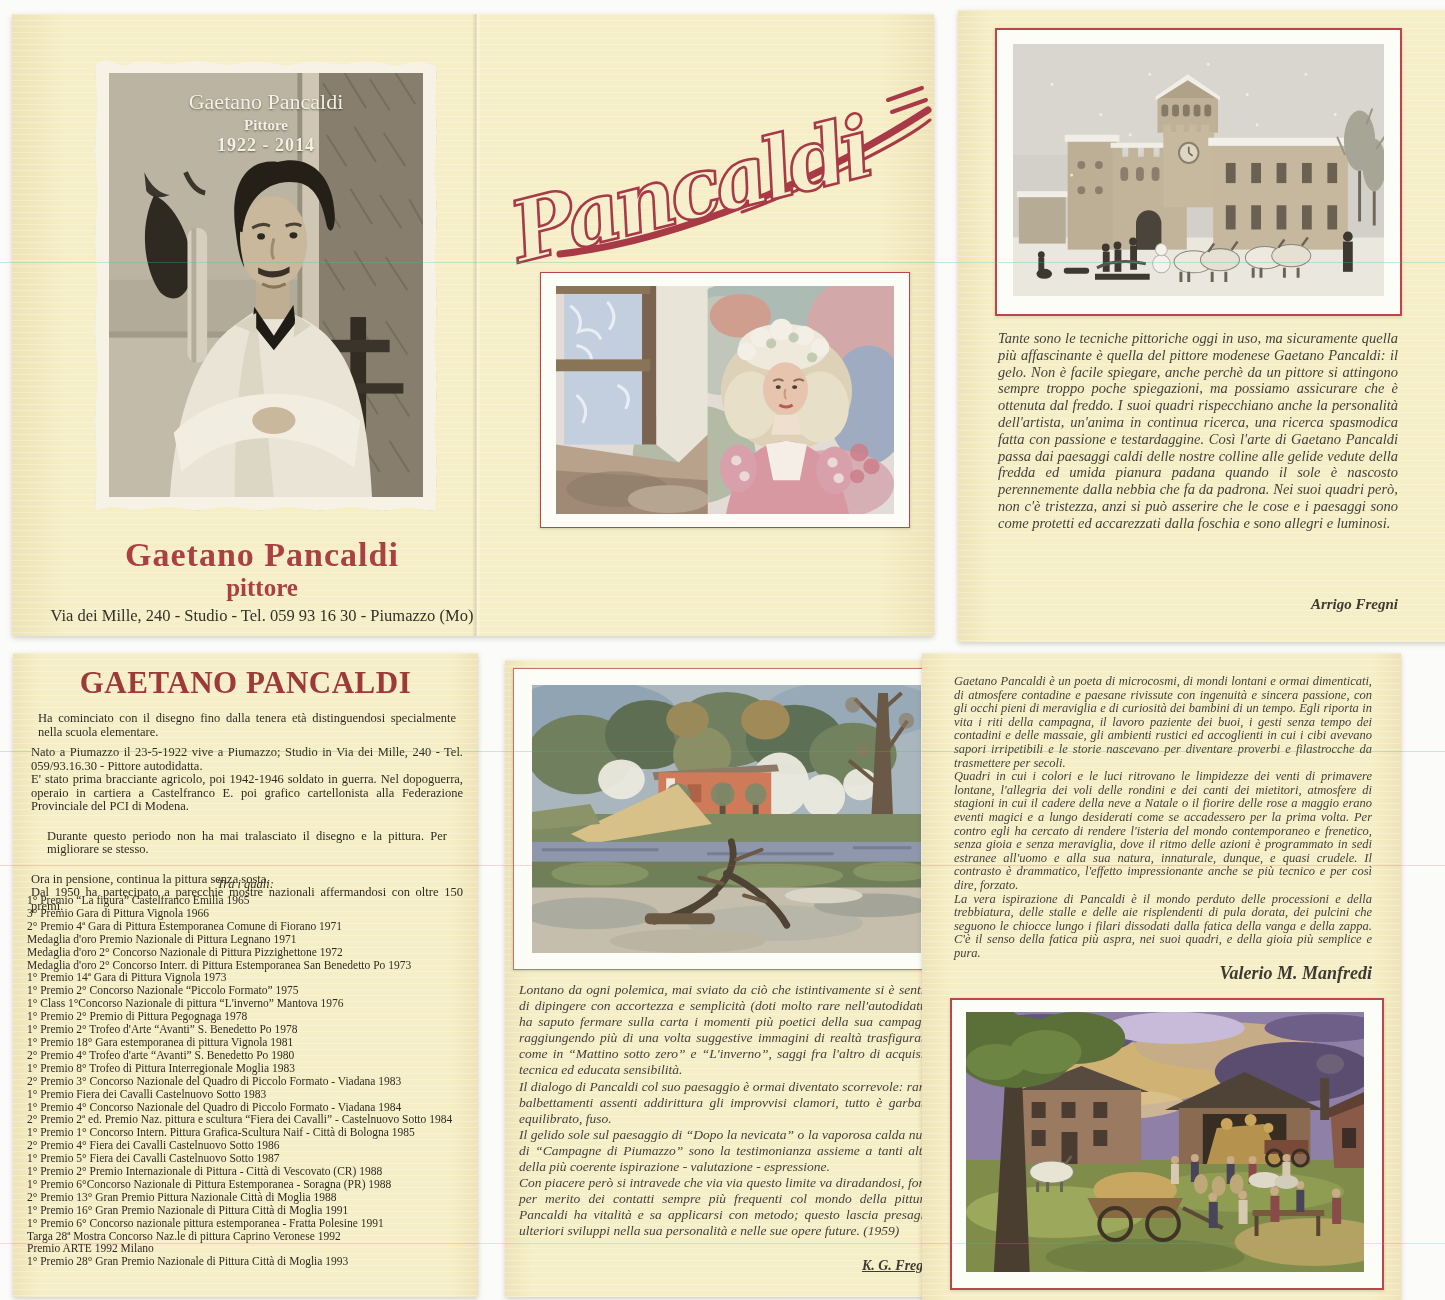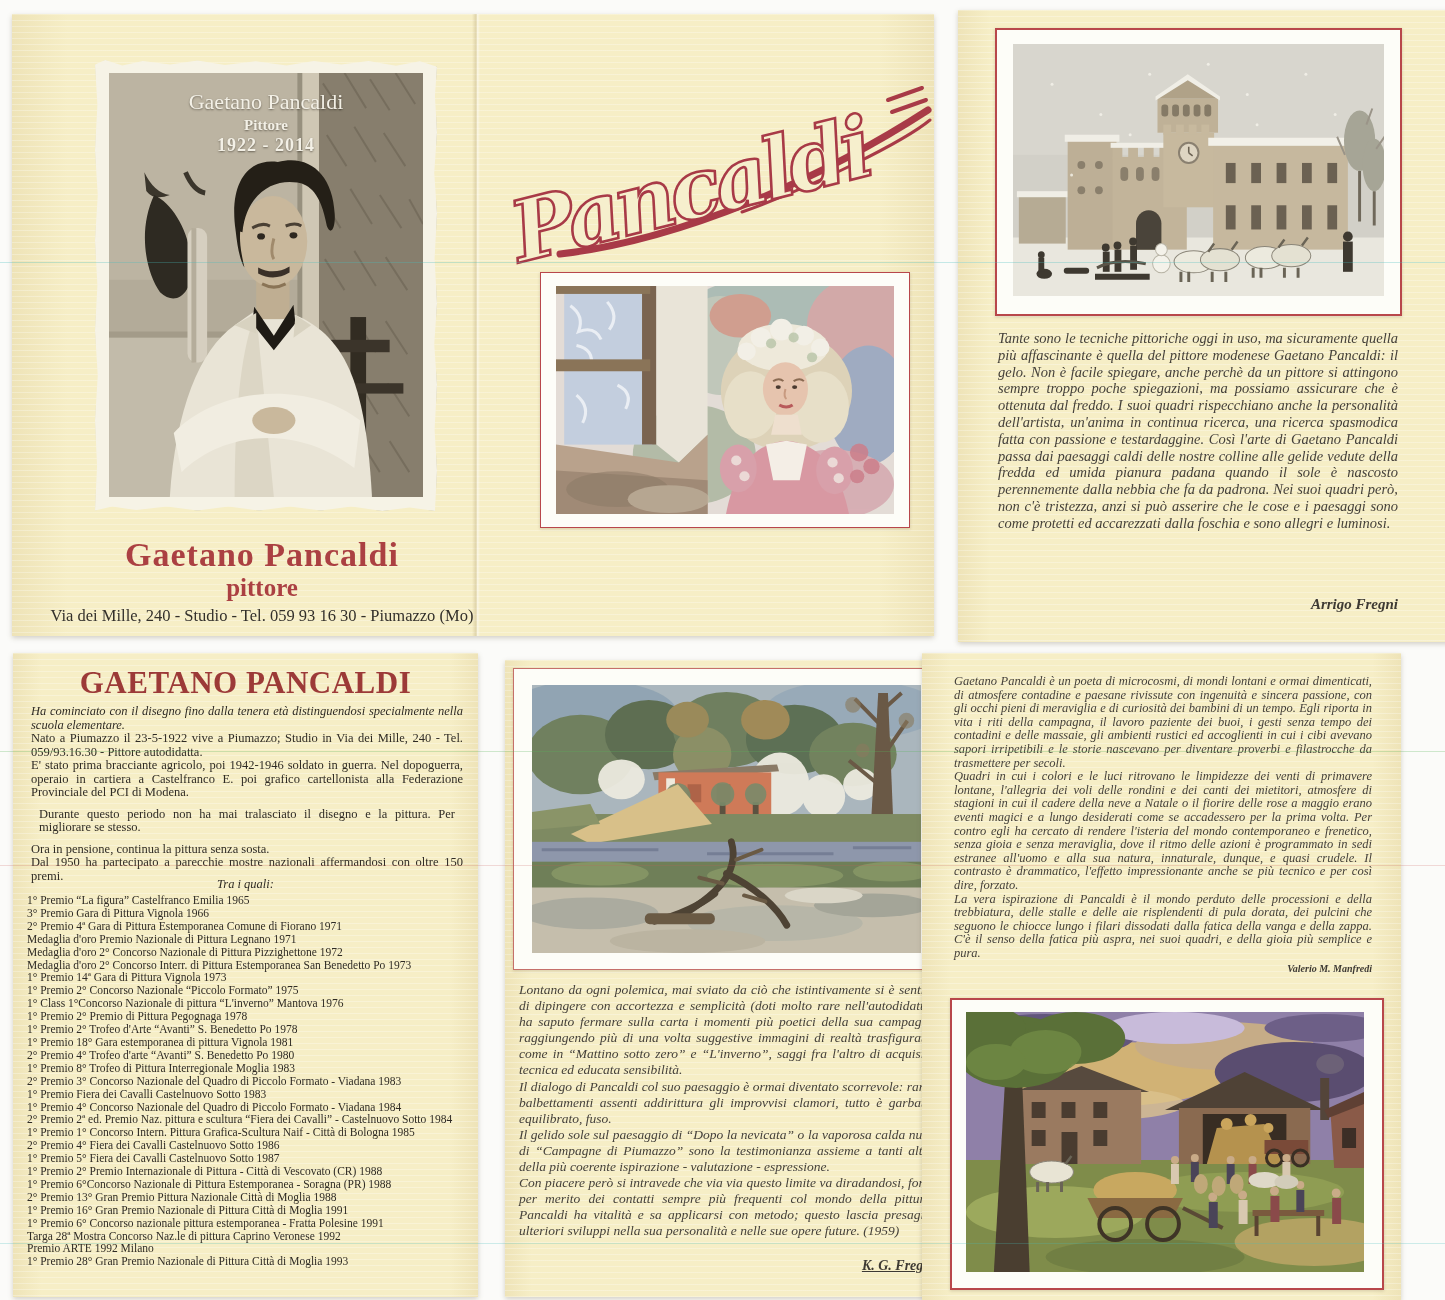--- a/index.html
+++ b/index.html
@@ -319,24 +319,24 @@
 
   <p>Tante sono le tecniche pittoriche oggi in uso, ma sicuramente quella più affascinante è quella del pittore modenese Gaetano Pancaldi: il gelo. Non è facile spiegare, anche perchè da un pittore si attingono sempre troppo poche spiegazioni, ma possiamo assicurare che è ottenuta dal freddo. I suoi quadri rispecchiano anche la personalità dell'artista, un'anima in continua ricerca, una ricerca spasmodica fatta con passione e testardaggine. Così l'arte di Gaetano Pancaldi passa dai paesaggi caldi delle nostre colline alle gelide vedute della fredda ed umida pianura padana quando il sole è nascosto perennemente dalla nebbia che fa da padrona. Nei suoi quadri però, non c'è tristezza, anzi si può asserire che le cose e i paesaggi sono come protetti ed accarezzati dalla foschia e sono allegri e luminosi.</p>
     </div>
   <div class="sig" style="position:absolute;left:40px;top:586px;width:400px;font-size:15px;">Arrigo Fregni</div>
 </div>
 
 <div class="sheet" style="left:13px;top:653px;width:465px;height:644px;">
   <div style="position:absolute;left:0;top:12px;width:100%;text-align:center;color:#9c3a38;font-weight:bold;font-size:31px;letter-spacing:0.5px;">GAETANO PANCALDI</div>
   <div style="position:absolute;left:18px;top:52px;width:432px;font-size:12.5px;line-height:13.5px;color:#2f2b24;text-align:justify;">
 
-  <p style="margin:0;font-style:italic;">Ha cominciato con il disegno fino dalla tenera età distinguendosi specialmente nella scuola elementare.</p>
+  <p style="margin:7px;">Ha cominciato con il disegno fino dalla tenera età distinguendosi specialmente nella scuola elementare.</p>
       <p style="margin:0;">Nato a Piumazzo il 23-5-1922 vive a Piumazzo; Studio in Via dei Mille, 240 - Tel. 059/93.16.30 - Pittore autodidatta.</p>
       <p style="margin:0;">E' stato prima bracciante agricolo, poi 1942-1946 soldato in guerra. Nel dopoguerra, operaio in cartiera a Castelfranco E. poi grafico cartellonista alla Federazione Provinciale del PCI di Modena.</p>
-      <p style="margin:8px;">Durante questo periodo non ha mai tralasciato il disegno e la pittura. Per migliorare se stesso.</p>
+      <p style="margin:16px;">Durante questo periodo non ha mai tralasciato il disegno e la pittura. Per migliorare se stesso.</p>
       <p style="margin:0;">Ora in pensione, continua la pittura senza sosta.</p>
       <p style="margin:0;">Dal 1950 ha partecipato a parecchie mostre nazionali affermandosi con oltre 150 premi.</p>
     </div>
   <div style="position:absolute;left:0;top:224px;width:100%;text-align:center;font-style:italic;font-size:12.5px;color:#2f2b24;">Tra i quali:</div>
   <div style="position:absolute;left:14px;top:241px;width:448px;font-size:11.5px;line-height:12.9px;color:#2f2b24;">
 
   <div class="prize">1° Premio “La figura” Castelfranco Emilia 1965</div>
       <div class="prize">3° Premio Gara di Pittura Vignola 1966</div>
       <div class="prize">2° Premio 4ª Gara di Pittura Estemporanea Comune di Fiorano 1971</div>
       <div class="prize">Medaglia d'oro Premio Nazionale di Pittura Legnano 1971</div>
@@ -463,21 +463,21 @@
   <div class="sig" style="position:absolute;left:14px;top:598px;width:416px;font-size:14px;text-decoration:underline;">K. G. Fregni</div>
 </div>
 
 <div class="sheet" style="left:922px;top:653px;width:479px;height:647px;">
   <div class="quote" style="left:32px;top:22px;width:418px;font-size:12.5px;line-height:13.6px;">
 
   <p>Gaetano Pancaldi è un poeta di microcosmi, di mondi lontani e ormai dimenticati, di atmosfere contadine e paesane rivissute con ingenuità e sincera passione, con gli occhi pieni di meraviglia e di curiosità dei bambini di un tempo. Egli riporta in vita i riti della campagna, il lavoro paziente dei buoi, i gesti senza tempo dei contadini e delle massaie, gli ambienti rustici ed accoglienti in cui i cibi avevano sapori irripetibili e le storie nascevano per diventare proverbi e filastrocche da trasmettere per secoli.</p>
       <p>Quadri in cui i colori e le luci ritrovano le limpidezze dei venti di primavere lontane, l'allegria dei voli delle rondini e dei canti dei mietitori, atmosfere di stagioni in cui il cadere della neve a Natale o il fiorire delle rose a maggio erano eventi magici e a lungo desiderati come se accadessero per la prima volta. Per contro egli ha cercato di rendere l'isteria del mondo contemporaneo e frenetico, senza gioia e senza meraviglia, dove il ritmo delle azioni è programmato in sedi estranee all'uomo e alla sua natura, innaturale, dunque, e quasi crudele. Il contrasto è drammatico, l'effetto impressionante anche se più tecnico e per così dire, forzato.</p>
       <p>La vera ispirazione di Pancaldi è il mondo perduto delle processioni e della trebbiatura, delle stalle e delle aie risplendenti di pula dorata, dei pulcini che seguono le chiocce lungo i filari dissodati dalla fatica della vanga e della zappa. C'è il senso della fatica più aspra, nei suoi quadri, e della gioia più semplice e pura.</p>
     </div>
-  <div class="sig" style="position:absolute;left:32px;top:310px;width:418px;font-size:10px;">Valerio M. Manfredi</div>
+  <div class="sig" style="position:absolute;left:32px;top:310px;width:418px;font-size:18px;">Valerio M. Manfredi</div>
 
   <div class="mat" style="left:28px;top:345px;width:430px;height:288px;">
     <svg style="left:14px;top:12px;" width="398" height="260" viewBox="0 0 400 260" preserveAspectRatio="none">
       <rect width="400" height="260" fill="#8f80a8"></rect>
 
       <g opacity="0.9">
         <ellipse cx="150" cy="62" rx="110" ry="32" fill="#d9b870"></ellipse>
         <ellipse cx="260" cy="34" rx="90" ry="24" fill="#cdb184"></ellipse>
         <ellipse cx="330" cy="60" rx="80" ry="30" fill="#55486a"></ellipse>
         <ellipse cx="80" cy="24" rx="90" ry="22" fill="#5e5278"></ellipse>

